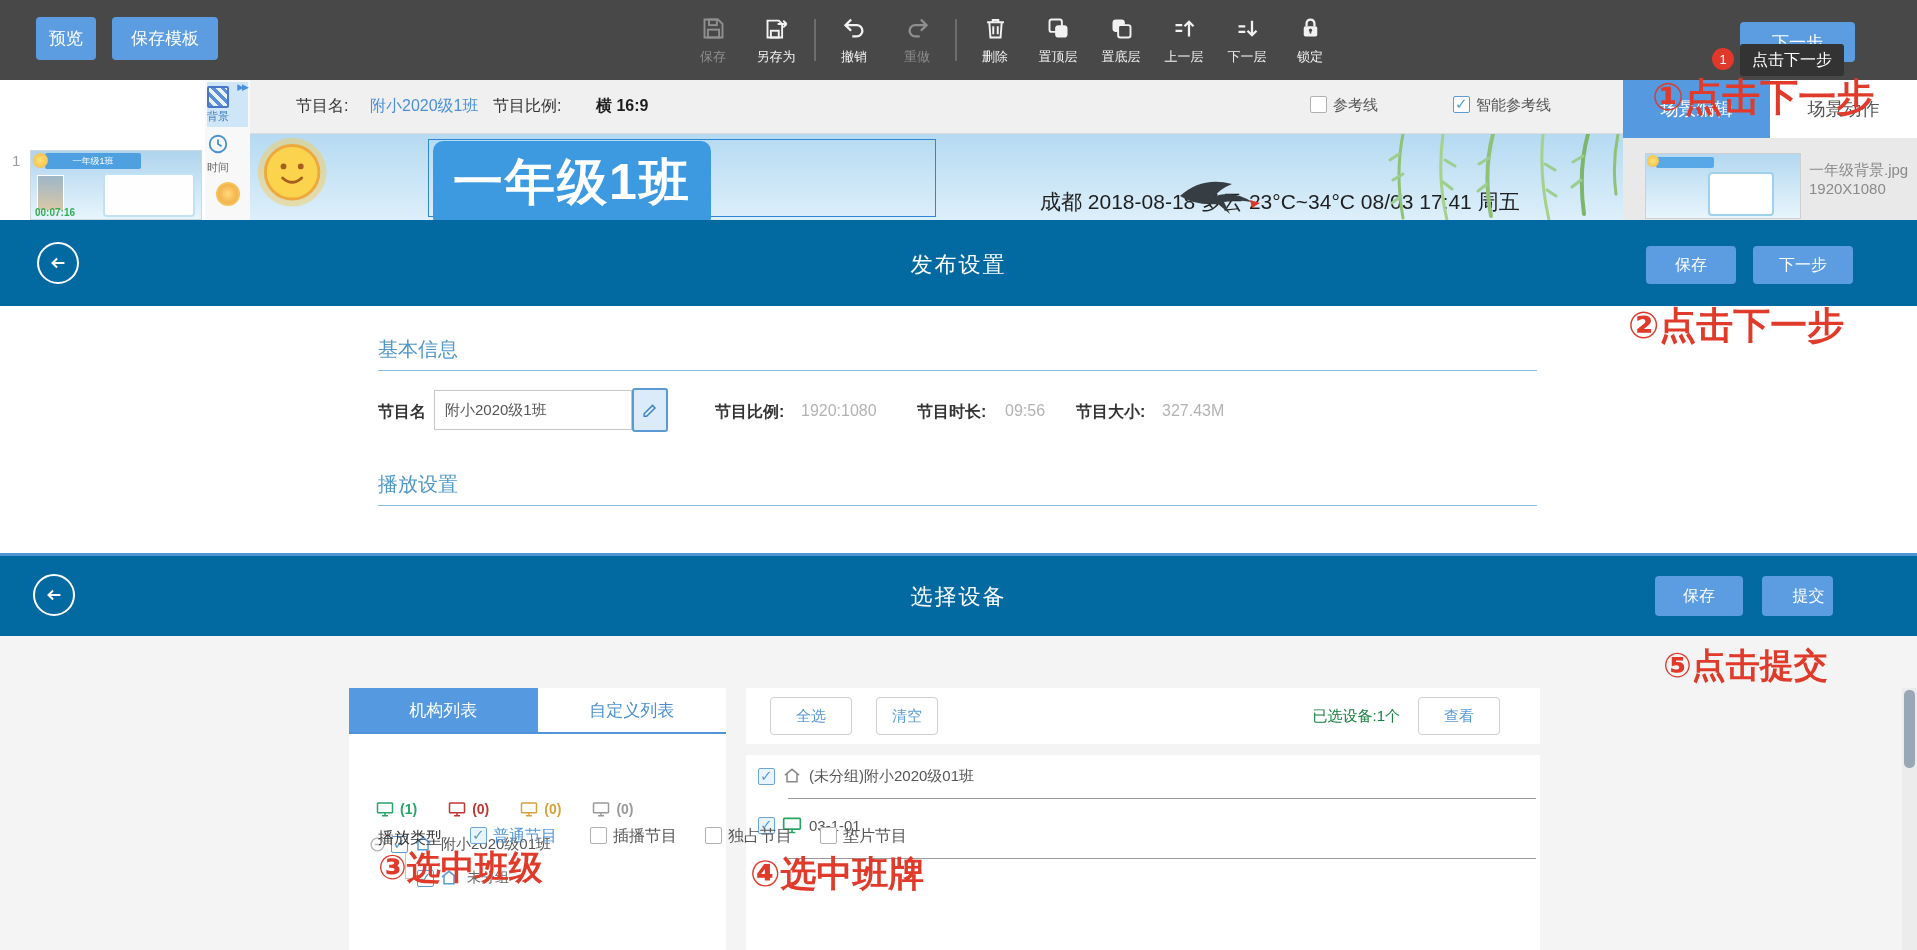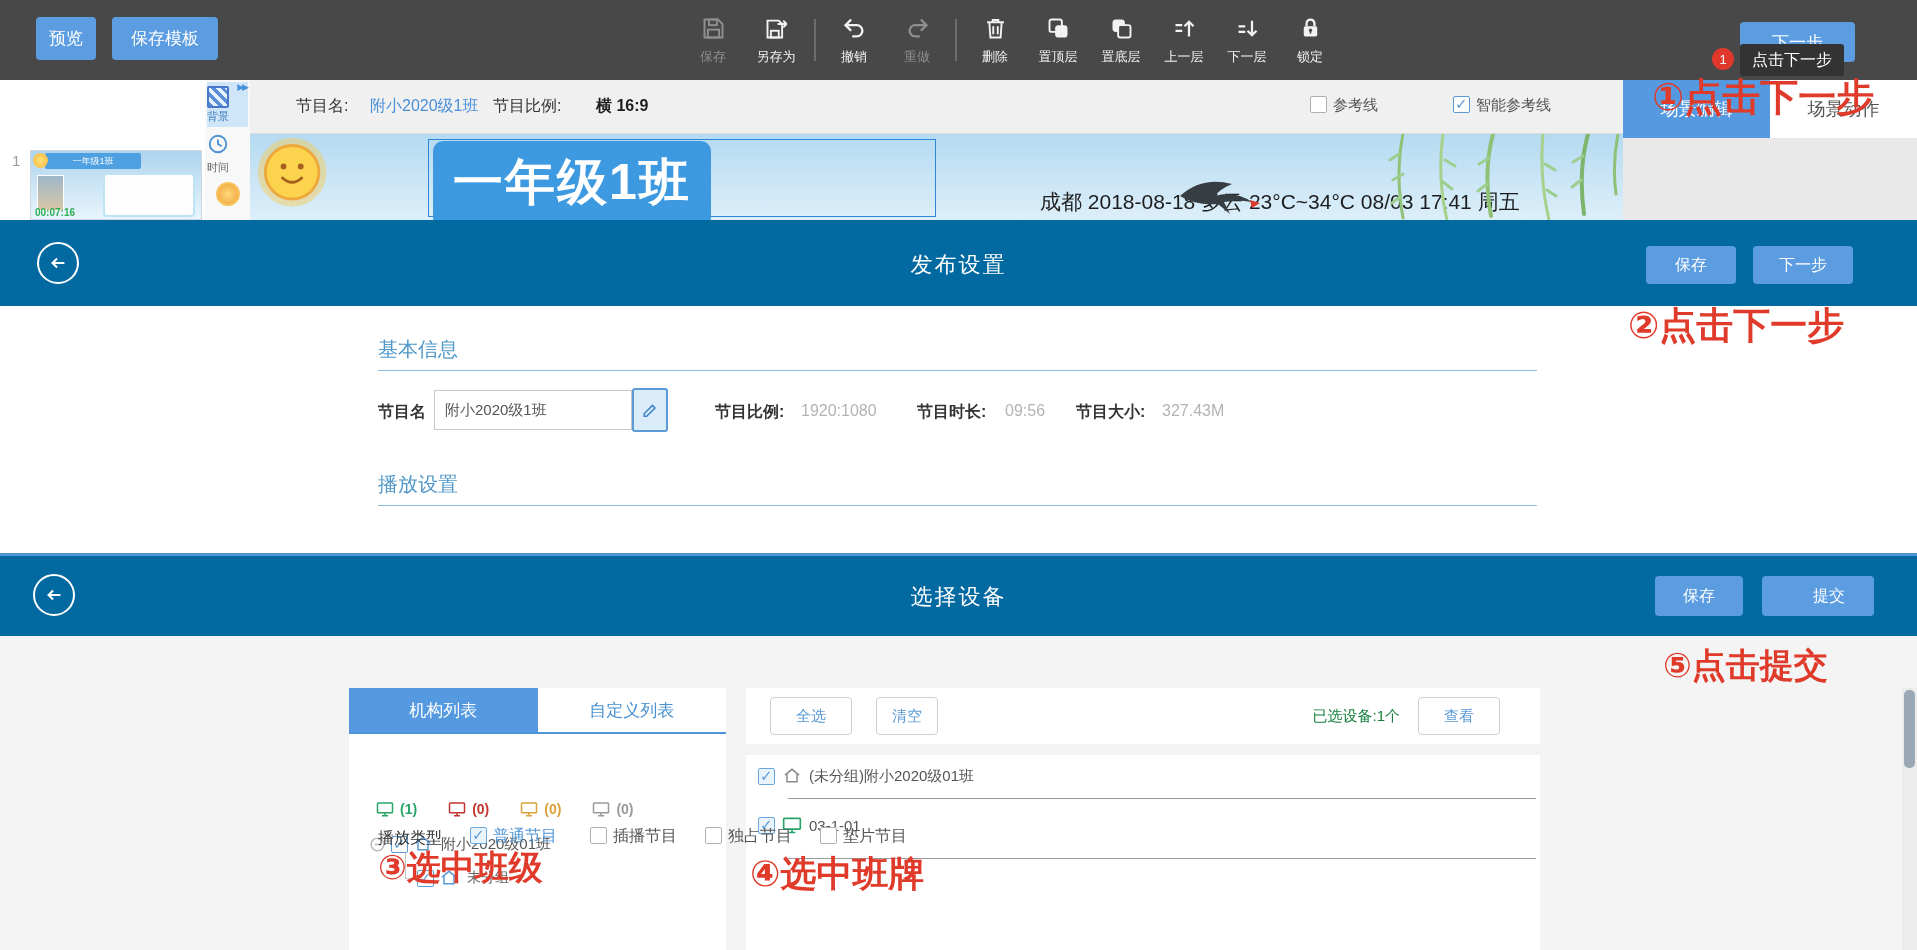--- a/index.html
+++ b/index.html
@@ -307,20 +307,31 @@
       <path d="M26 20 l-9 6 M30 40 l-10 6 M28 62 l-9 7 M72 26 l10 6 M70 48 l9 7 M116 24 l-10 6 M114 50 l-9 7 M172 30 l10 6 M174 56 l9 6 M210 22 l-10 6 M208 46 l-9 7" stroke="#9ccf8f" stroke-width="3"></path>
     </svg>
   </div>
 </div>
 
 <div class="right-col">
   <div class="rtabs">
     <div class="rtab active">场景编辑</div>
     <div class="rtab idle">场景动作</div>
   </div>
+  <div class="asset">
+    <div class="asset-thumb">
+      <div class="at-strip"></div>
+      <div class="at-sun"></div>
+      <div class="at-board"></div>
+    </div>
+    <div class="asset-label">
+      <div>一年级背景.jpg</div>
+      <div>1920X1080</div>
+    </div>
+  </div>
 </div>
 
 <div class="obar obar1">
   <button class="back-btn" style="left:37px; top:22px;">
     <svg viewBox="0 0 24 24" fill="none" stroke="#fff" stroke-width="2.2">
         <path d="M19 12 H6 M11 7 l-5 5 5 5"></path>
       </svg>
   </button>
   <div class="obar-title" style="top:30px;">发布设置</div>
   <button class="btn-blue" style="left:1646px; top:26px; width:90px; height:38px;">保存</button>
@@ -364,21 +375,21 @@
 </div>
 
 <div class="obar obar2">
   <button class="back-btn" style="left:33px; top:18px;">
     <svg viewBox="0 0 24 24" fill="none" stroke="#fff" stroke-width="2.2">
         <path d="M19 12 H6 M11 7 l-5 5 5 5"></path>
       </svg>
   </button>
   <div class="obar-title" style="top:26px;">选择设备</div>
   <button class="btn-blue" style="left:1655px; top:20px; width:88px; height:40px;">保存</button>
-  <button class="btn-blue" style="left:1762px; top:20px; width:112px; height:40px;padding-left:22px;">提交</button>
+  <button class="btn-blue" style="left:1762px; top:20px; width:71px; height:40px;padding-left:22px;">提交</button>
 </div>
 
 <div class="device-panel">
   <div class="left-box">
     <div class="ltabs">
       <div class="ltab active">机构列表</div>
       <div class="ltab idle">自定义列表</div>
     </div>
     <div class="counts">
       <span class="count-item c-green">

